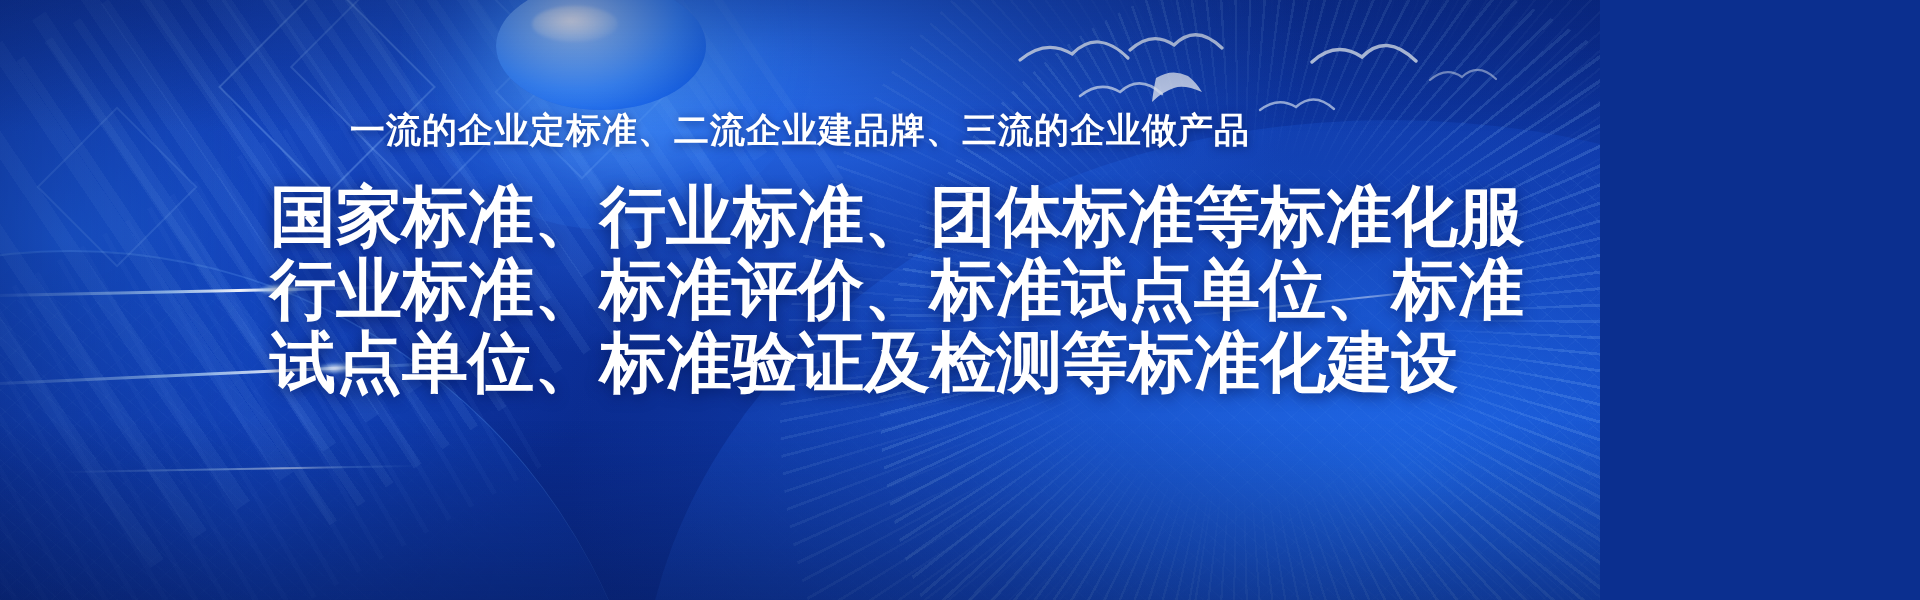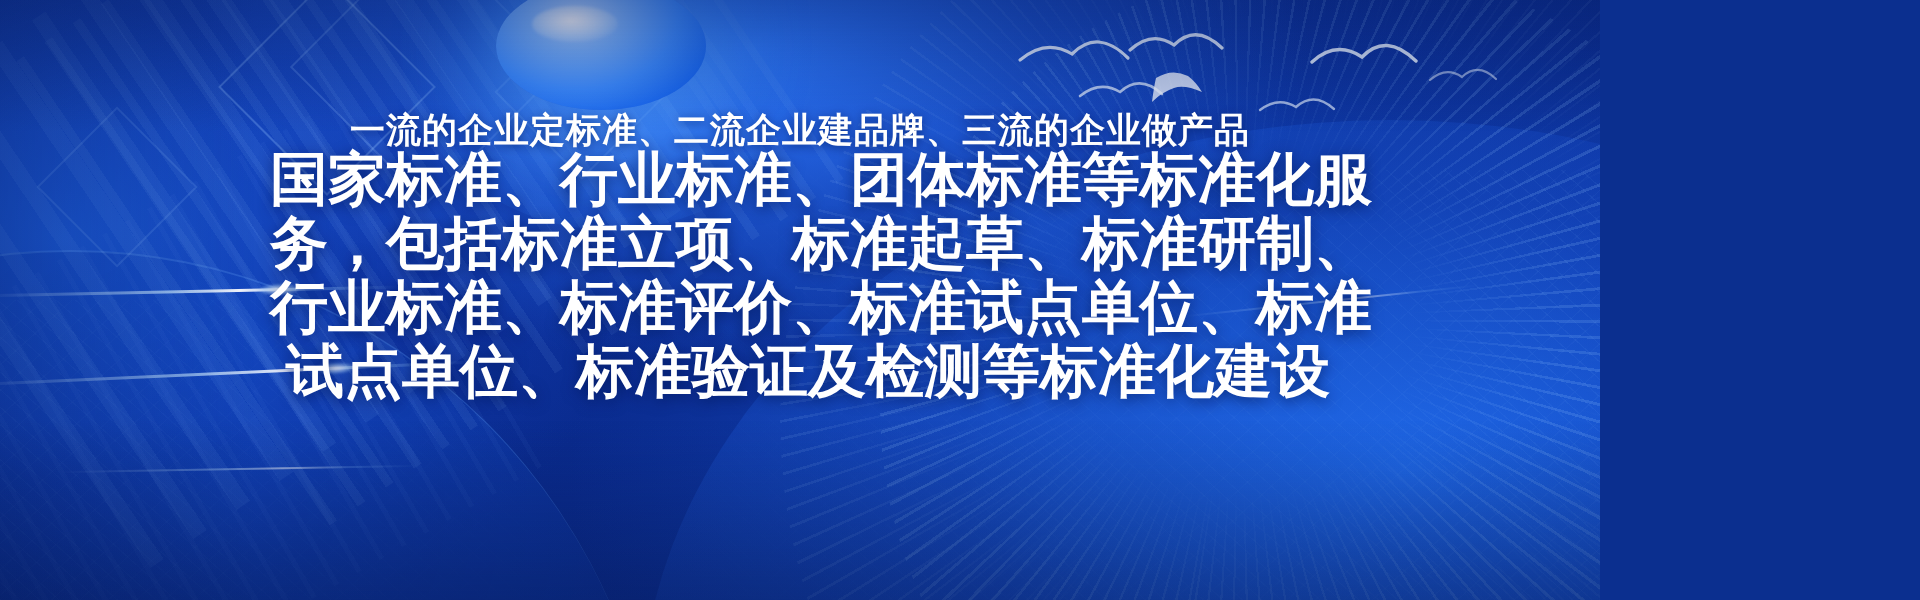--- a/index.html
+++ b/index.html
@@ -209,23 +209,24 @@
     margin-top: 112px;
     color: #ffffff;
     font-size: 35px;
     font-weight: 700;
     letter-spacing: 1px;
     line-height: 1;
     white-space: nowrap;
     text-shadow: 0 2px 10px rgba(0,25,90,0.65);
   }
   .headline {
+    margin-top: 33px;
     width: 1060px;
     color: #ffffff;
-    font-size: 58px;
+    font-size: 66px;
     font-weight: 700;
     line-height: 1.105;
     text-align: center;
     text-shadow: 0 3px 14px rgba(0,22,85,0.7);
   }
   .headline .hl-line {
     display: block;
     white-space: nowrap;
   }
   .headline .hl-line.center { text-align: right; }
@@ -283,19 +284,18 @@
       </svg>
     </div>
 
     <div class="vignette"></div>
   </div>
 
   <div class="content">
     <div class="tagline">一流的企业定标准、二流企业建品牌、三流的企业做产品</div>
     <div class="headline">
       <span class="hl-line">国家标准、行业标准、团体标准等标准化服</span>
-      <span class="hl-line">务，包括标准立项、标准起草、标准研制、</span>
       <span class="hl-line">行业标准、标准评价、标准试点单位、标准</span>
       <span class="hl-line center">试点单位、标准验证及检测等标准化建设</span>
     </div>
   </div>
 
 </div>
 
 </body></html>

